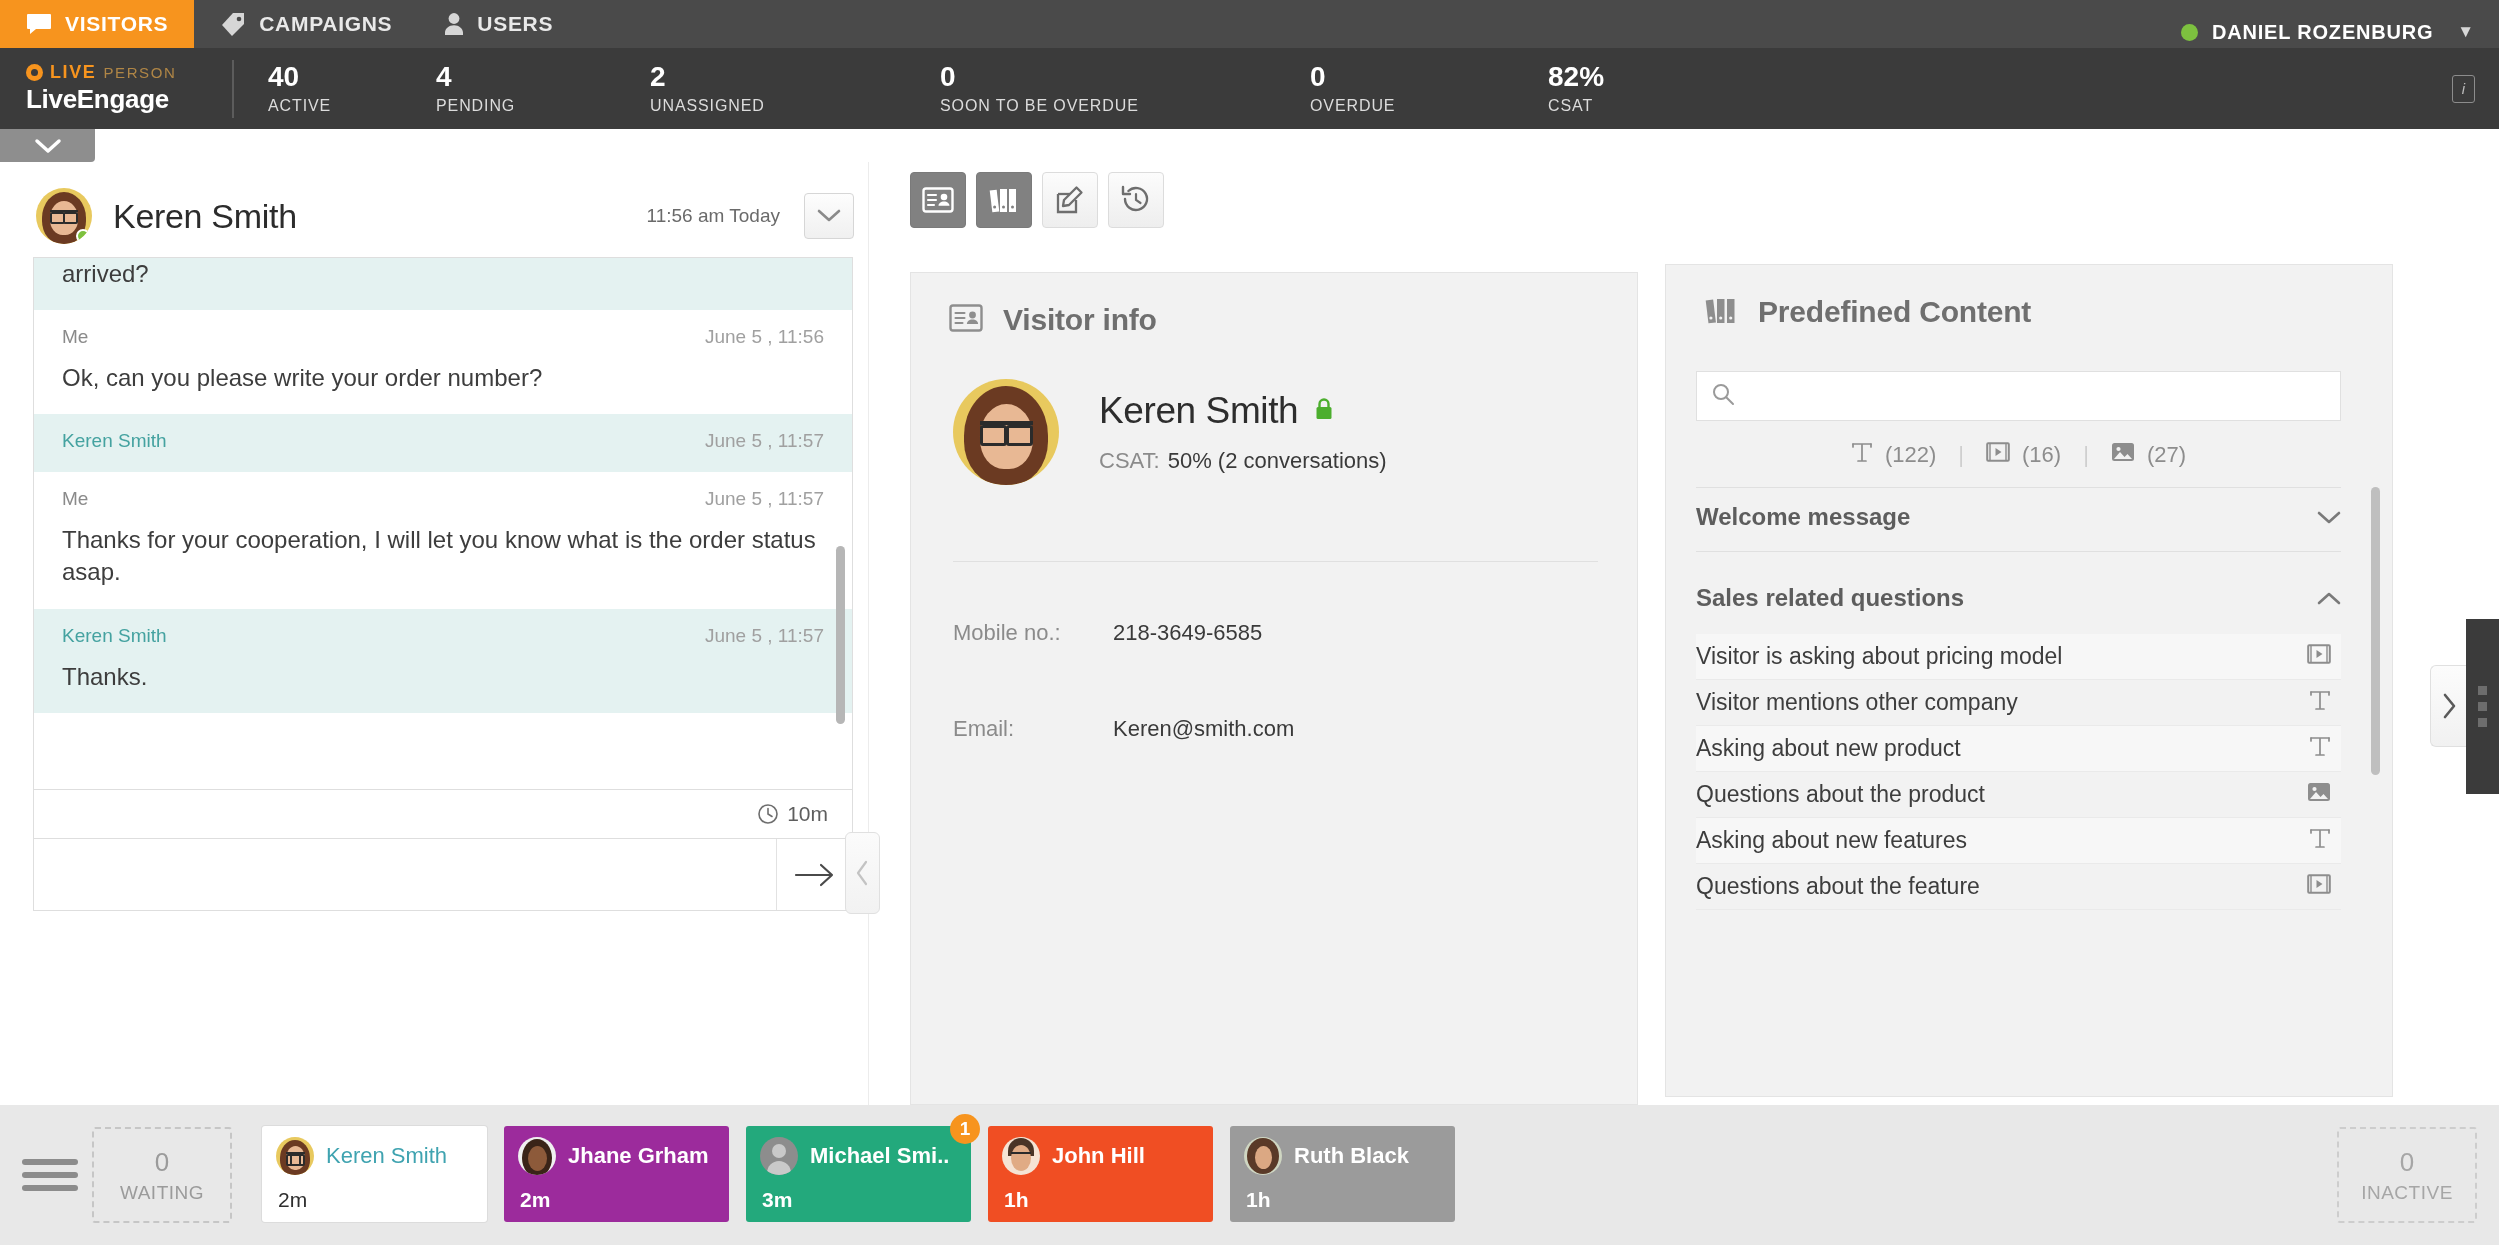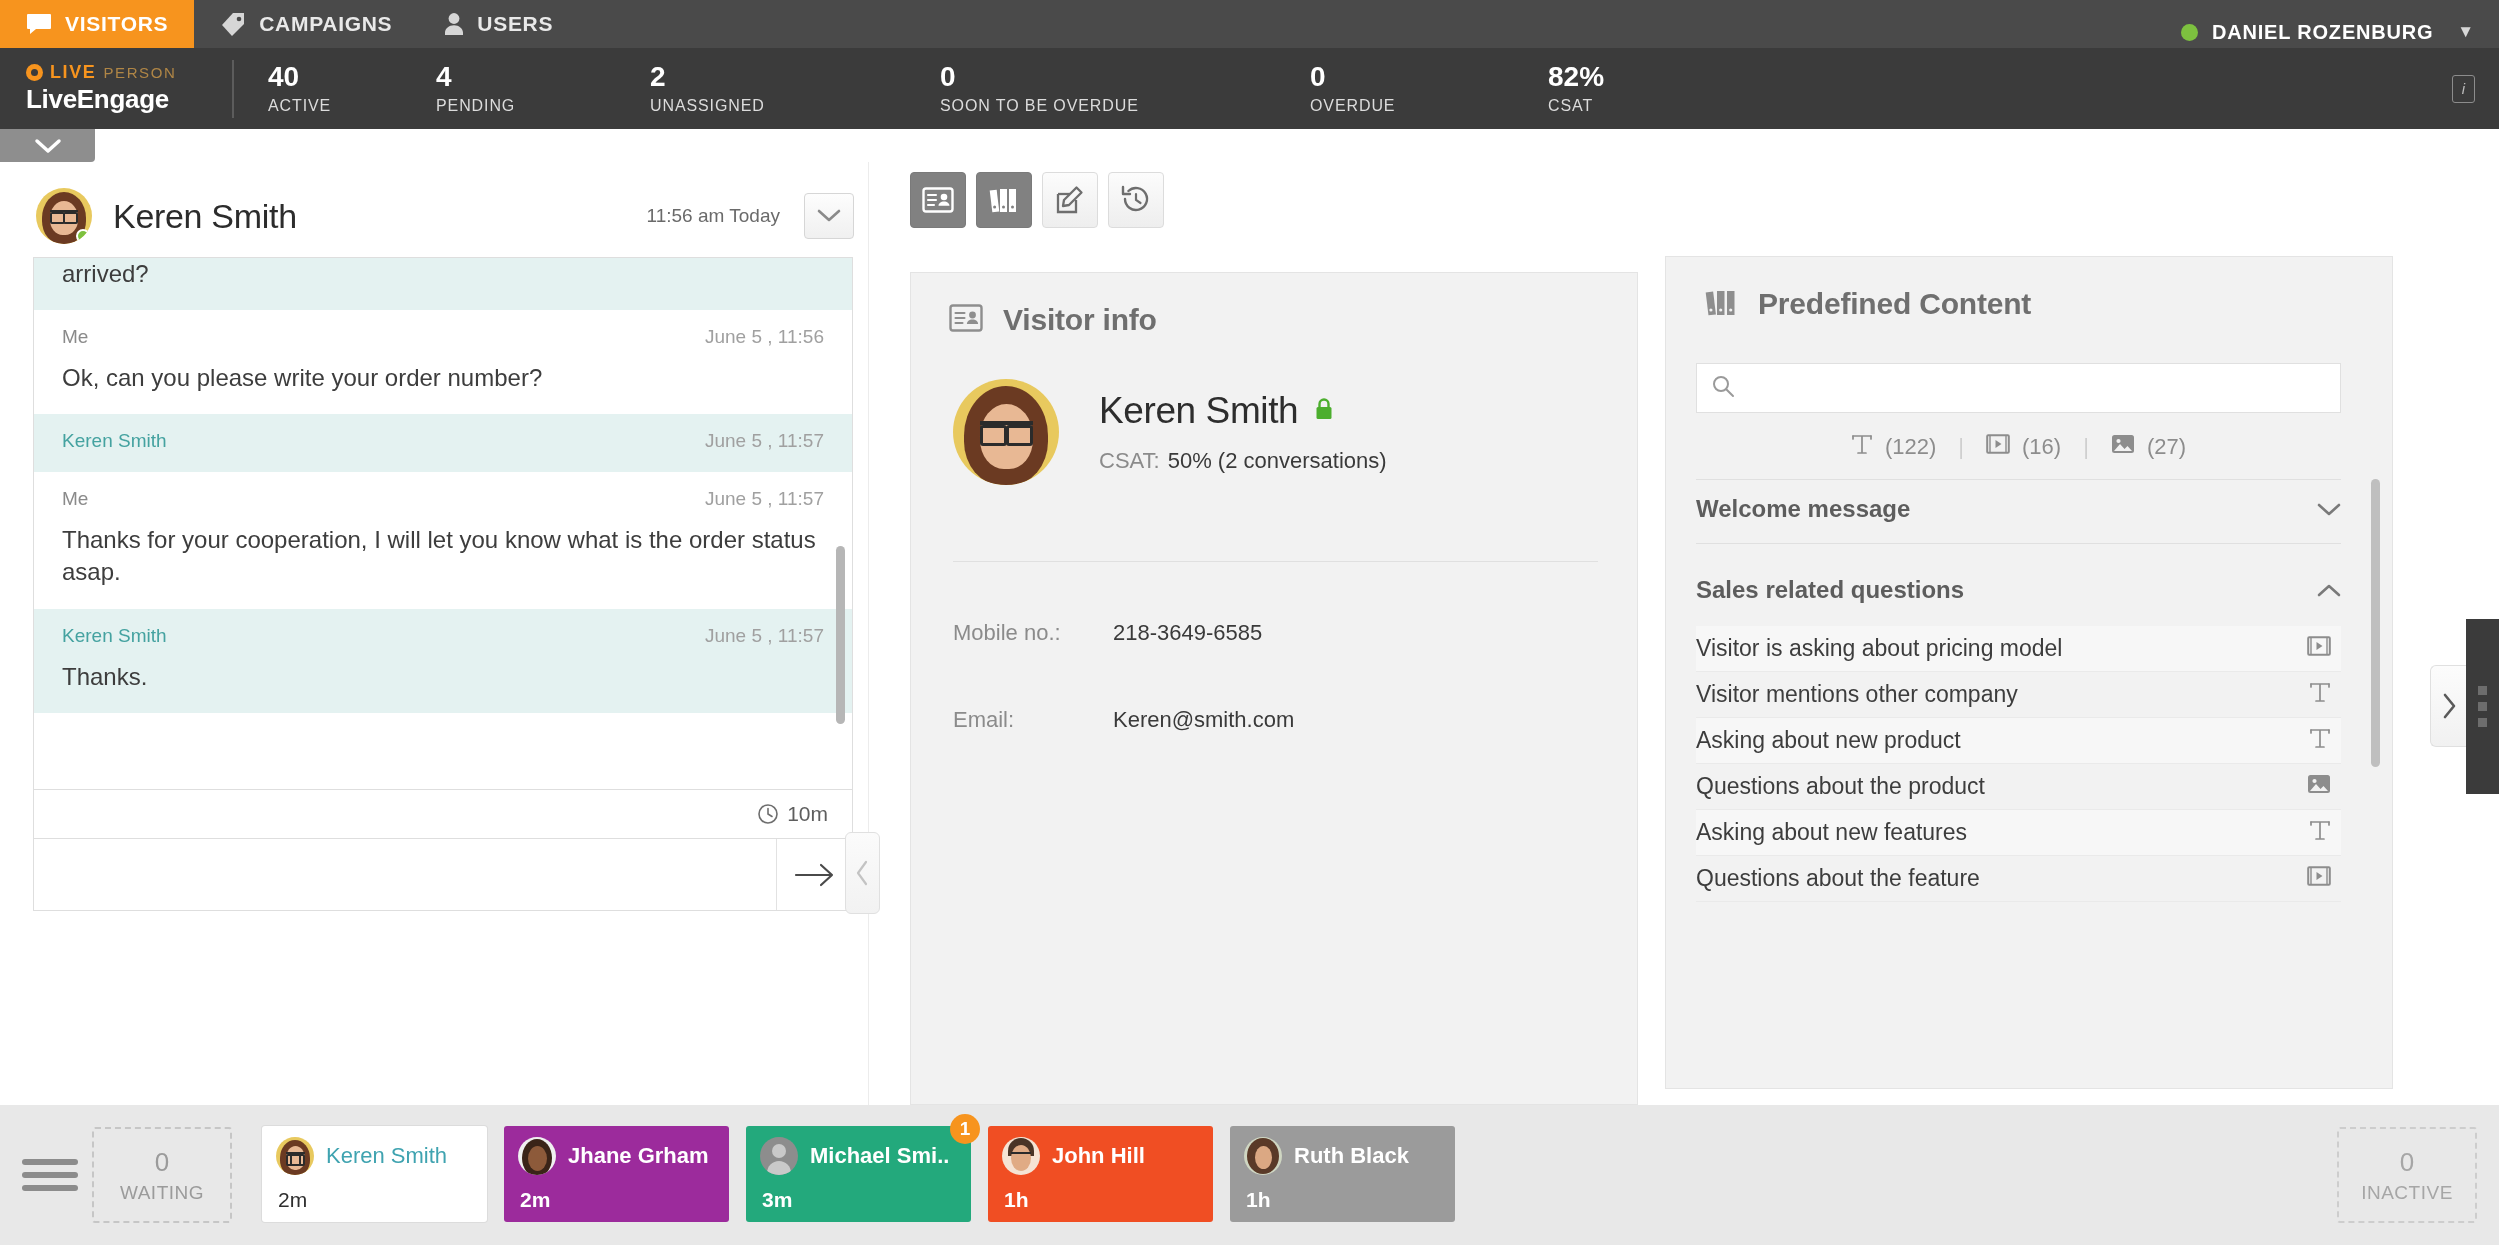--- a/index.html
+++ b/index.html
@@ -168,24 +168,24 @@
   .vi-avatar .face-glass::before,.vi-avatar .face-glass::after{width:21px;height:15px;border-width:3px;border-radius:3px;}
   .vi-right { margin-left:40px; }
   .vi-name-row { display:flex; align-items:center; gap:16px; }
   .vi-name { font-size:37px; color:#2d2d2d; letter-spacing:-.4px; }
   .vi-csat { margin-top:16px; font-size:22px; color:#8b8b8b; }
   .vi-csat b { color:#3a3a3a; font-weight:normal; margin-left:8px; }
   .vi-rule { position:absolute; left:42px; top:288px; width:645px; height:1px; background:#e0e0e0; }
   .vi-field { position:absolute; left:42px; display:flex; font-size:22px; }
   .vi-field .k { width:160px; color:#8b8b8b; }
   .vi-field .v { color:#3a3a3a; }
-  .vi-f1 { top:347px; } .vi-f2 { top:434px; }
-
-  
-  .card-pdc { left:1665px; top:94px; width:728px; height:833px; overflow:hidden; }
+  .vi-f1 { top:347px; } .vi-f2 { top:443px; }
+
+  
+  .card-pdc { left:1665px; top:102px; width:728px; height:833px; overflow:hidden; }
   .pdc-search {
     position:absolute; left:30px; top:106px; width:645px; height:50px;
     background:#fff; border:1px solid #e0e0e0; display:flex; align-items:center; padding:0 14px;
   }
   .pdc-search input {
     flex:1; border:none; outline:none; font-size:20px; margin-left:12px;
     font-family:"Liberation Sans", sans-serif; color:#3d3d3d; background:transparent;
   }
   .pdc-counts {
     position:absolute; left:30px; top:176px; width:645px;

